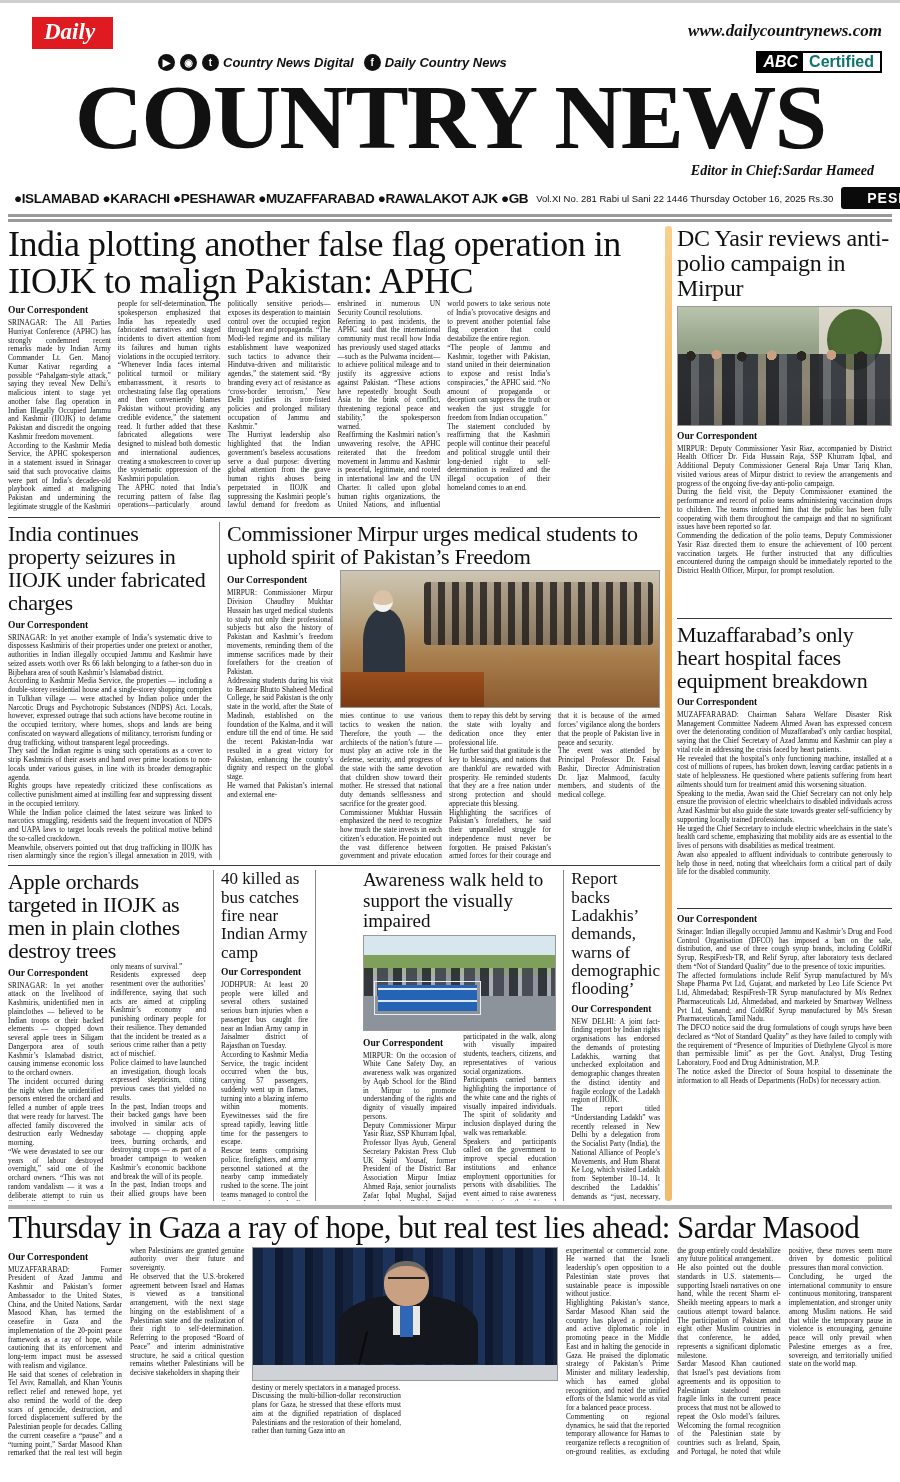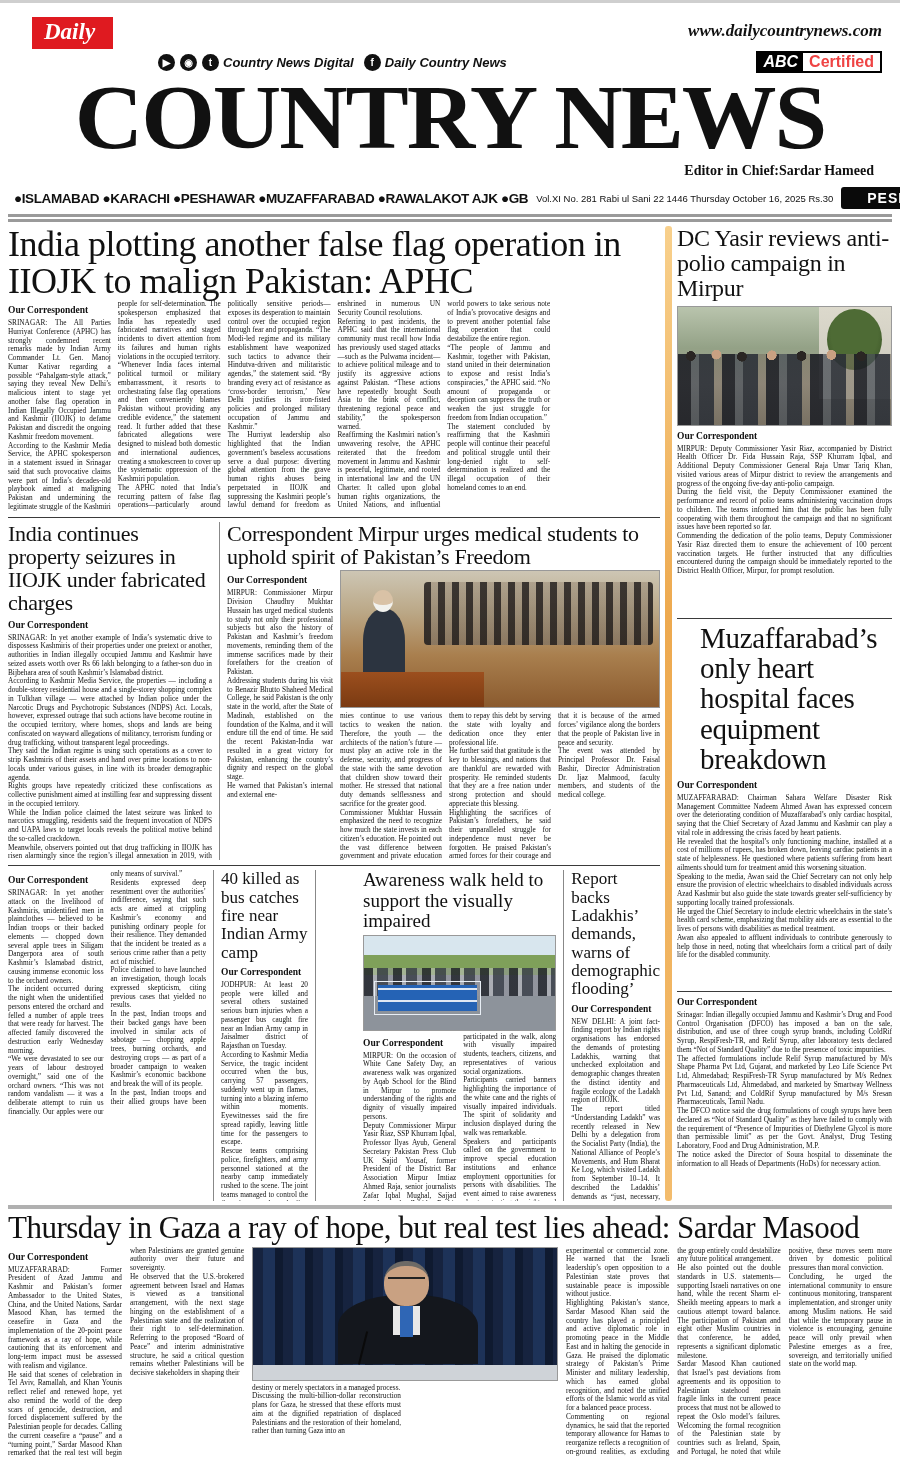--- a/index.html
+++ b/index.html
@@ -13,23 +13,23 @@
   
   .hdr-row1 { display:flex; justify-content:space-between; align-items:flex-start; padding:8px 10px 0 24px; height:40px; }
   .daily-badge { background:#df1a20; color:#fff; font-style:italic; font-weight:bold; font-size:23px; padding:2px 18px 4px 12px; }
   .website { font-weight:bold; font-style:italic; font-size:17px; padding-top:4px; }
   .hdr-row2 { display:flex; align-items:center; height:26px; padding:0 10px 0 150px; }
   .social { display:flex; align-items:center; gap:5px; }
   .soc-icon { width:17px; height:17px; border-radius:50%; background:#111; color:#fff; font-size:10px; line-height:17px; text-align:center; font-family:"Liberation Sans",sans-serif; font-weight:bold; display:inline-block; }
   .soc-label { font-family:"Liberation Sans",sans-serif; font-weight:bold; font-style:italic; font-size:13px; margin:0 10px 0 4px; }
   .abc-badge { margin-left:auto; display:flex; border:2px solid #000; font-family:"Liberation Sans",sans-serif; font-weight:bold; font-size:16px; }
   .abc-badge .abc { background:#000; color:#fff; padding:0 5px; font-style:italic; }
-  .abc-badge .cert { background:#fff; color:#ef4444; padding:0 6px; }
+  .abc-badge .cert { background:#fff; color:#0f766e; padding:0 6px; }
   .masthead-title { text-align:center; font-weight:bold; font-size:92px; line-height:0.92; letter-spacing:-2px; white-space:nowrap; transform:scaleX(1.03); height:88px; }
-  .editor-line { text-align:right; font-weight:bold; font-size:14px; padding-right:18px; height:20px; }
+  .editor-line { text-align:right; font-weight:bold; font-style:italic; font-size:14px; padding-right:18px; height:20px; }
   .cities-bar { display:flex; align-items:center; gap:8px; padding:2px 6px; height:30px; font-family:"Liberation Sans",sans-serif; }
   .cities { font-weight:bold; font-size:13.5px; letter-spacing:-0.4px; white-space:nowrap; }
   .volume { font-size:9.5px; white-space:nowrap; flex:1; }
   .edition-badge { background:#0a0a0a; color:#fff; font-weight:bold; font-size:14px; letter-spacing:1px; padding:3px 26px; border-radius:3px; }
   .double-rule { height:8px; border-top:3px solid #9a9a9a; border-bottom:3px solid #9a9a9a; margin:1px 0 4px 0; }
   
   .main { display:flex; height:975px; overflow:hidden; }
   .left-sec { width:652px; }
   .orange-div { width:7px; background:linear-gradient(180deg,#f8d08c,#eda94f 40%,#f3bc6d); margin:0 5px; border-radius:3px; }
   .right-col { flex:1; overflow:hidden; }
@@ -169,21 +169,21 @@
           <div class="hl2">India continues property seizures in IIOJK under fabricated charges</div>
           <div class="byline">Our Correspondent</div>
           <div class="txt">SRINAGAR: In yet another example of India’s systematic drive to dispossess Kashmiris of their properties under one pretext or another, authorities in Indian illegally occupied Jammu and Kashmir have seized assets worth over Rs 66 lakh belonging to a father-son duo in Bijbehara area of south Kashmir’s Islamabad district.
 According to Kashmir Media Service, the properties — including a double-storey residential house and a single-storey shopping complex in Tulkhan village — were attached by Indian police under the Narcotic Drugs and Psychotropic Substances (NDPS) Act. Locals, however, expressed outrage that such actions have become routine in the occupied territory, where homes, shops and lands are being confiscated on wayward allegations of militancy, terrorism funding or drug trafficking, without transparent legal proceedings.
 They said the Indian regime is using such operations as a cover to strip Kashmiris of their assets and hand over prime locations to non-locals under various guises, in line with its broader demographic agenda.
 Rights groups have repeatedly criticized these confiscations as collective punishment aimed at instilling fear and suppressing dissent in the occupied territory.
 While the Indian police claimed the latest seizure was linked to narcotics smuggling, residents said the frequent invocation of NDPS and UAPA laws to target locals reveals the political motive behind the so-called crackdown.
 Meanwhile, observers pointed out that drug trafficking in IIOJK has risen alarmingly since the region’s illegal annexation in 2019, with reports suggesting complicity of Indian agencies in the unchecked flow of narcotics through military-controlled areas — a menace now being exploited to justify further repression against Kashmiri civilians.</div>
         </div>
         <div class="a3">
-          <div class="hl2">Correspondent Mirpur urges medical students to uphold spirit of Pakistan’s Freedom</div>
+          <div class="hl2">Commissioner Mirpur urges medical students to uphold spirit of Pakistan’s Freedom</div>
           <div class="a3-flex">
             <div class="a3-col1">
               <div class="byline">Our Correspondent</div>
               <div class="txt">MIRPUR: Commissioner Mirpur Division Chaudhry Mukhtar Hussain has urged medical students to study not only their professional subjects but also the history of Pakistan and Kashmir’s freedom movements, reminding them of the immense sacrifices made by their forefathers for the creation of Pakistan.
 Addressing students during his visit to Benazir Bhutto Shaheed Medical College, he said Pakistan is the only state in the world, after the State of Madinah, established on the foundation of the Kalma, and it will endure till the end of time. He said the recent Pakistan-India war resulted in a great victory for Pakistan, enhancing the country’s dignity and respect on the global stage.
 He warned that Pakistan’s internal and external ene-</div>
             </div>
             <div class="a3-rt">
               <div class="photo ph-comm">
                 <span class="aud"></span>
@@ -198,20 +198,21 @@
 The event was attended by Principal Professor Dr. Faisal Bashir, Director Administration Dr. Ijaz Mahmood, faculty members, and students of the medical college.</div>
             </div>
           </div>
         </div>
       </div>
 
       <div class="hrule"></div>
 
       <div class="rowC">
         <div class="a4">
+          <div class="hl2">Apple orchards targeted in IIOJK as men in plain clothes destroy trees</div>
           <div class="a4-body body-block">
             <div class="byline">Our Correspondent</div>
             <div class="txt">SRINAGAR: In yet another attack on the livelihood of Kashmiris, unidentified men in plainclothes — believed to be Indian troops or their backed elements — chopped down several apple trees in Siligam Dangerpora area of south Kashmir’s Islamabad district, causing immense economic loss to the orchard owners.
 The incident occurred during the night when the unidentified persons entered the orchard and felled a number of apple trees that were ready for harvest. The affected family discovered the destruction early Wednesday morning.
 “We were devastated to see our years of labour destroyed overnight,” said one of the orchard owners. “This was not random vandalism — it was a deliberate attempt to ruin us financially. Our apples were our only means of survival.”
 Residents expressed deep resentment over the authorities’ indifference, saying that such acts are aimed at crippling Kashmir’s economy and punishing ordinary people for their resilience. They demanded that the incident be treated as a serious crime rather than a petty act of mischief.
 Police claimed to have launched an investigation, though locals expressed skepticism, citing previous cases that yielded no results.
 In the past, Indian troops and their backed gangs have been involved in similar acts of sabotage — chopping apple trees, burning orchards, and destroying crops — as part of a broader campaign to weaken Kashmir’s economic backbone and break the will of its people.
 In the past, Indian troops and their allied groups have been repeatedly involved in acts of sabotage across IIOJK.</div>
           </div>
@@ -262,21 +263,21 @@
         </div>
         <div class="byline">Our Correspondent</div>
         <div class="txt r1-body">MIRPUR: Deputy Commissioner Yasir Riaz, accompanied by District Health Officer Dr. Fida Hussain Raja, SSP Khurram Iqbal, and Additional Deputy Commissioner General Raja Umar Tariq Khan, visited various areas of Mirpur district to review the arrangements and progress of the ongoing five-day anti-polio campaign.
 During the field visit, the Deputy Commissioner examined the performance and record of polio teams administering vaccination drops to children. The teams informed him that the public has been fully cooperating with them throughout the campaign and that no significant issues have been reported so far.
 Commending the dedication of the polio teams, Deputy Commissioner Yasir Riaz directed them to ensure the achievement of 100 percent vaccination targets. He further instructed that any difficulties encountered during the campaign should be immediately reported to the District Health Officer, Mirpur, for prompt resolution.</div>
       </div>
 
       <div class="hrule"></div>
 
       <div class="rc-art">
-        <div class="hl2" style="font-size:29px;margin-left:23px;">Muzaffarabad’s only heart hospital faces equipment breakdown</div>
+        <div class="hl2" style="font-size:22px;">Muzaffarabad’s only heart hospital faces equipment breakdown</div>
         <div class="byline">Our Correspondent</div>
         <div class="txt r2-body">MUZAFFARABAD: Chairman Sahara Welfare Disaster Risk Management Committee Nadeem Ahmed Awan has expressed concern over the deteriorating condition of Muzaffarabad’s only cardiac hospital, saying that the Chief Secretary of Azad Jammu and Kashmir can play a vital role in addressing the crisis faced by heart patients.
 He revealed that the hospital’s only functioning machine, installed at a cost of millions of rupees, has broken down, leaving cardiac patients in a state of helplessness. He questioned where patients suffering from heart ailments should turn for treatment amid this worsening situation.
 Speaking to the media, Awan said the Chief Secretary can not only help ensure the provision of electric wheelchairs to disabled individuals across Azad Kashmir but also guide the state towards greater self-sufficiency by supporting locally trained professionals.
 He urged the Chief Secretary to include electric wheelchairs in the state’s health card scheme, emphasizing that mobility aids are as essential to the lives of persons with disabilities as medical treatment.
 Awan also appealed to affluent individuals to contribute generously to help those in need, noting that wheelchairs form a critical part of daily life for the disabled community.</div>
       </div>
 
       <div class="hrule"></div>
 

